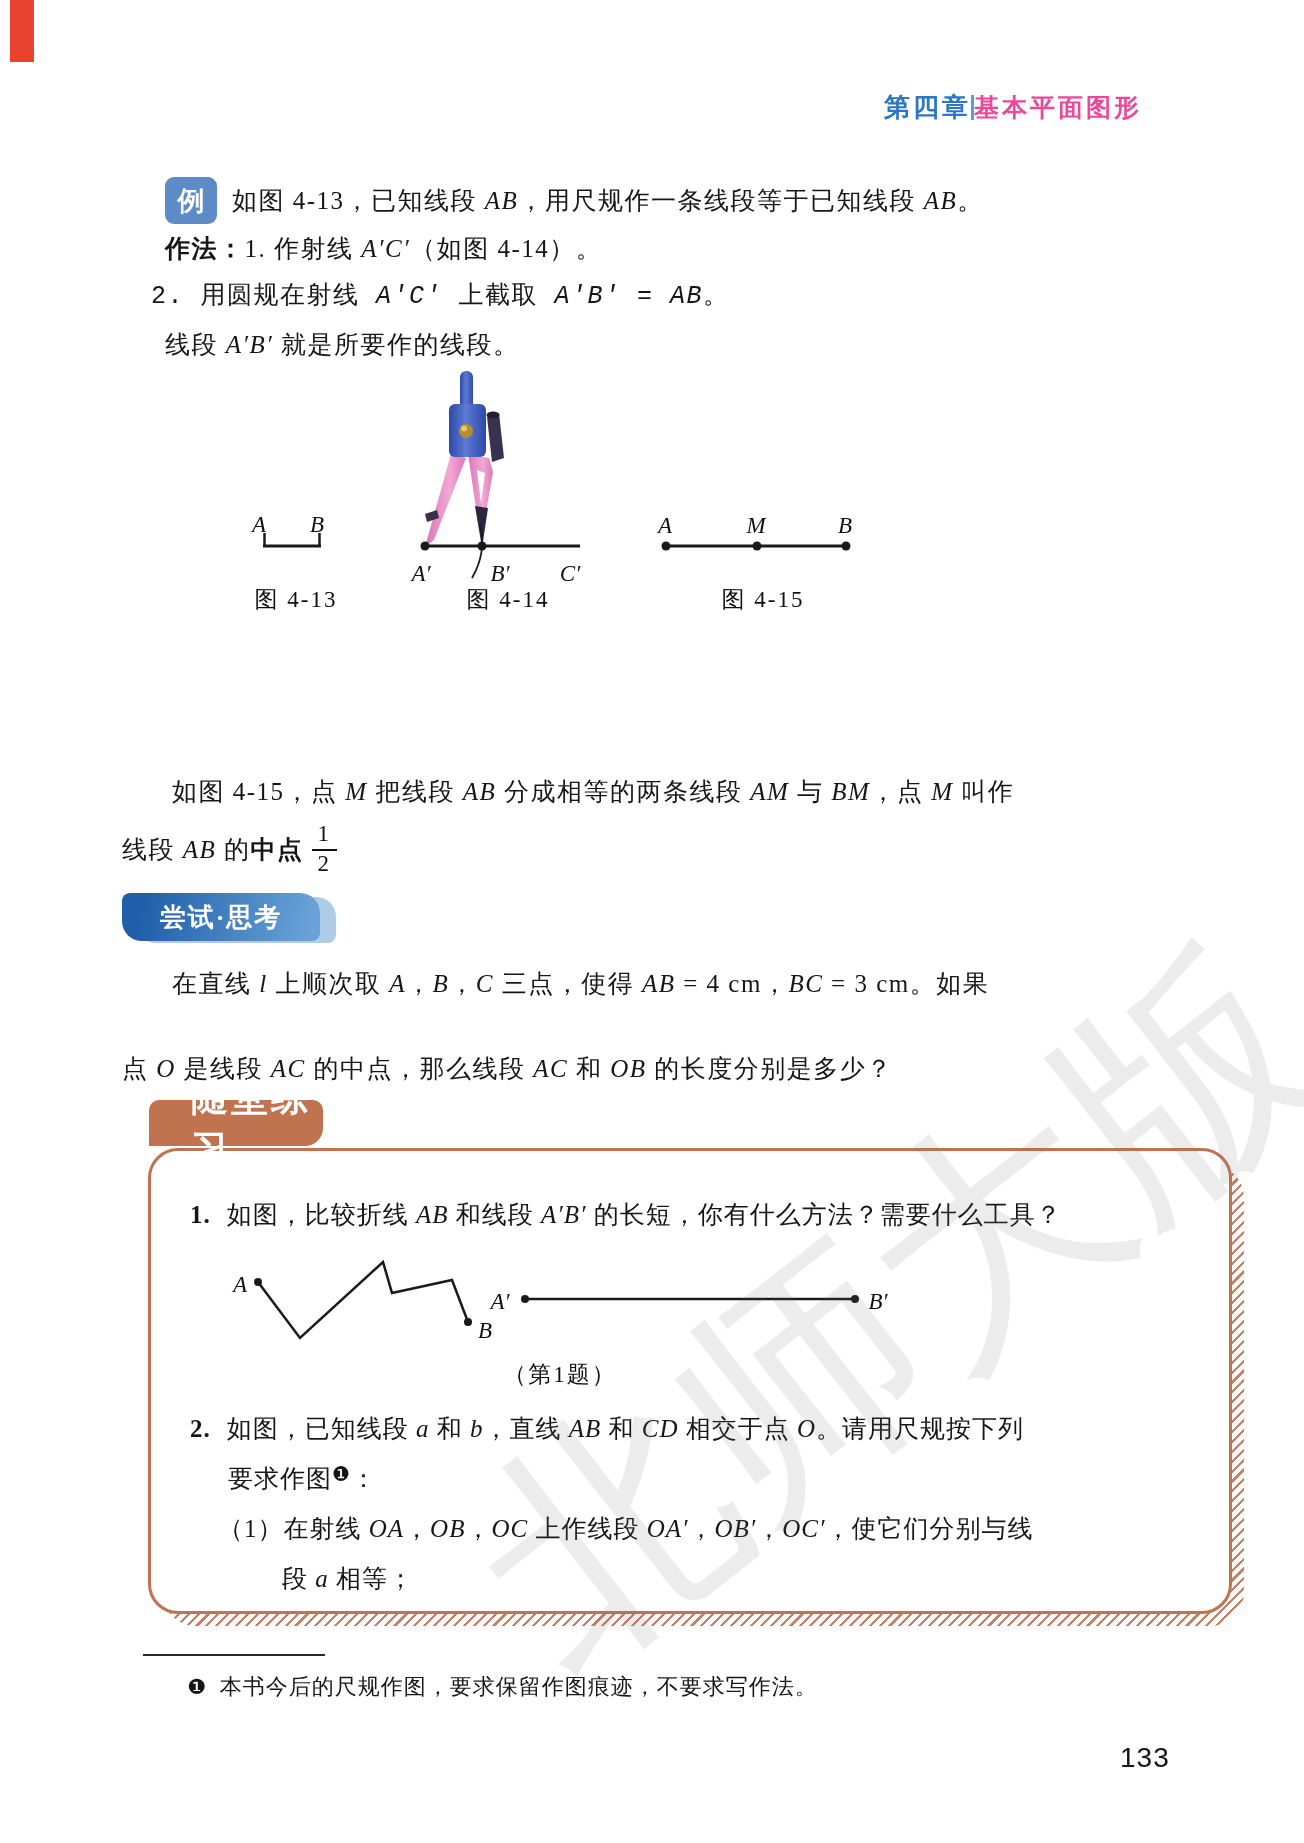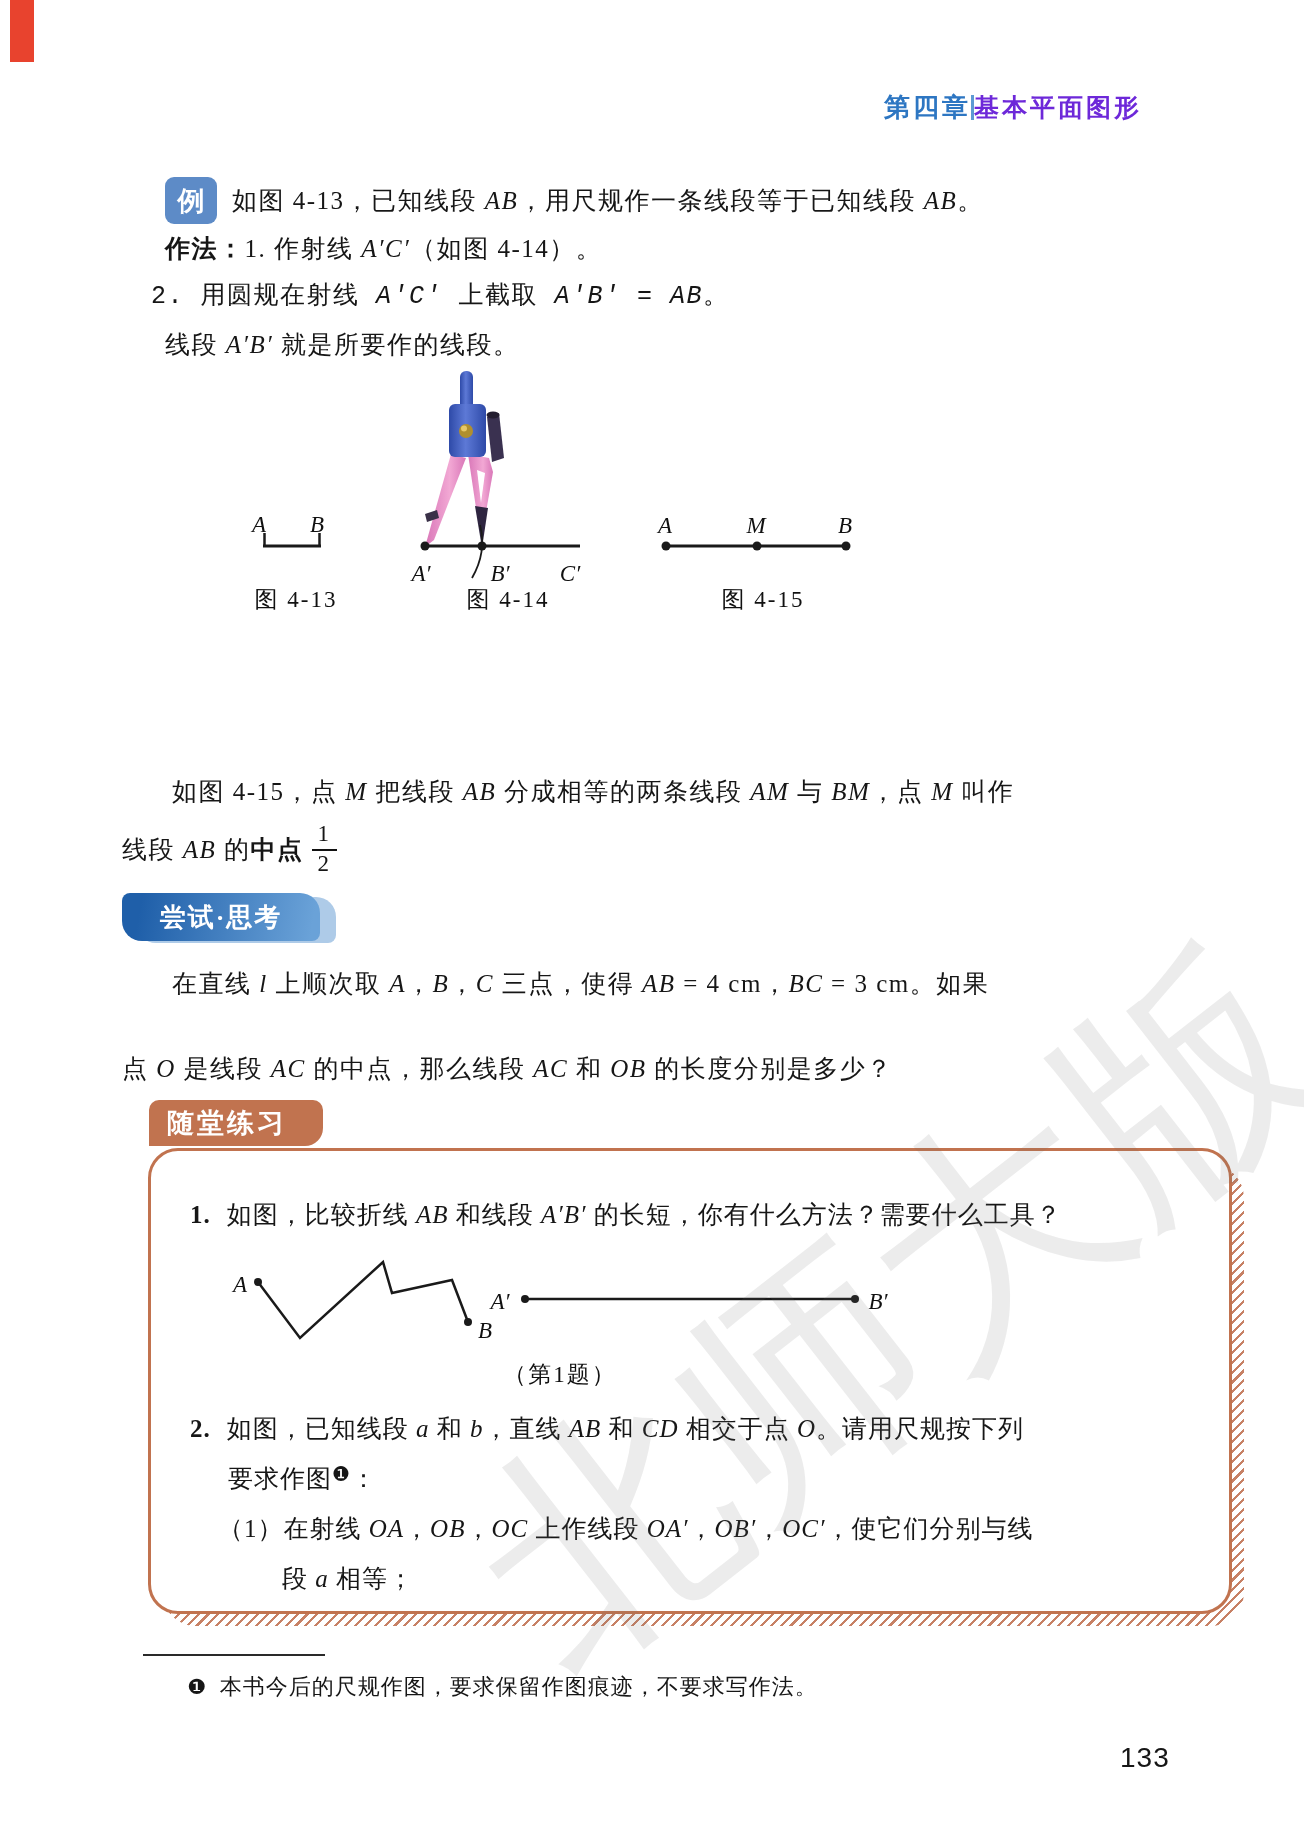--- a/index.html
+++ b/index.html
@@ -4,21 +4,21 @@
 <style>
   html,body{margin:0;padding:0;background:#ffffff;}
   #page{position:relative;width:1304px;height:1843px;background:#fff;overflow:hidden;
         font-family:"Liberation Serif","DejaVu Serif",serif;color:#161616;}
   .abs{position:absolute;}
   
   #hdr{top:90px;left:884px;display:flex;align-items:center;gap:0;z-index:2;
        font-family:"Liberation Sans","DejaVu Sans",sans-serif;}
   #hdr .chapter{color:#2d76c2;font-weight:bold;font-size:26px;letter-spacing:3px;}
   #hdr .hsep{width:3px;height:25px;background:#5d9bd3;}
-  #hdr .htitle{color:#6d28d9;font-weight:bold;font-size:25px;letter-spacing:3px;}
+  #hdr .htitle{color:#ec4899;font-weight:bold;font-size:25px;letter-spacing:3px;}
   
   #redtab{left:10px;top:0;width:24px;height:62px;background:#e8432e;z-index:6;}
   
   #exbadge{left:165px;top:177px;width:52px;height:47px;background:#5d8bc7;border-radius:9px;
            color:#fff;font-size:27px;font-weight:bold;display:flex;align-items:center;justify-content:center;
            font-family:"Liberation Sans",sans-serif;z-index:2;}
   .bline{font-size:25px;line-height:36px;letter-spacing:1.5px;white-space:nowrap;z-index:2;}
   #exl1{left:232px;top:183px;}
   #exl2{left:165px;top:231px;}
   #exl3{left:151px;top:279px;font-family:Liberation Mono, monospace;}
@@ -43,22 +43,22 @@
               font-family:Liberation Serif, serif;font-weight:bold;font-size:26px;letter-spacing:2px;
               display:flex;align-items:center;justify-content:center;}
   #thinkl1{left:122px;top:966px;padding-left:50px;}
   #thinkl2{left:122px;top:1018px;margin-top:33px;}
   
   #hatch{left:162px;top:1164px;width:1082px;height:462px;border-radius:34px;z-index:0;
          background:repeating-linear-gradient(135deg,rgba(193,115,84,.9) 0 2.2px,rgba(193,115,84,0) 2.2px 7px);}
   #pbox{left:148px;top:1148px;width:1084px;height:466px;background:#fff;border:3.5px solid #c1734f;
         border-radius:30px;box-sizing:border-box;z-index:1;}
   #ptab{left:149px;top:1100px;width:174px;height:46px;background:#c1734f;border-radius:10px 10px 18px 0;
-        color:#fff;font-family:"Liberation Sans",sans-serif;font-weight:bold;font-size:27px;letter-spacing:3px;
-        display:flex;align-items:center;padding-left:18px;box-sizing:border-box;z-index:2;}
+        color:#fff;font-family:"Liberation Sans",sans-serif;font-weight:bold;font-size:37px;letter-spacing:3px;
+        display:flex;align-items:center;padding-left:42px;box-sizing:border-box;z-index:2;}
   .pline{font-size:25px;letter-spacing:1px;white-space:nowrap;z-index:3;}
   .pnum{font-weight:bold;margin-right:16px;}
   #p1{left:190px;top:1198px;}
   #fig1{left:0;top:1252px;}
   #p2a{left:190px;top:1412px;}
   #p2b{left:228px;top:1462px;}
   #p2c{left:218px;top:1512px;}
   #p2d{left:282px;top:1562px;}
   .fnmark{font-family:"DejaVu Sans",sans-serif;font-size:20px;vertical-align:6px;}
   

